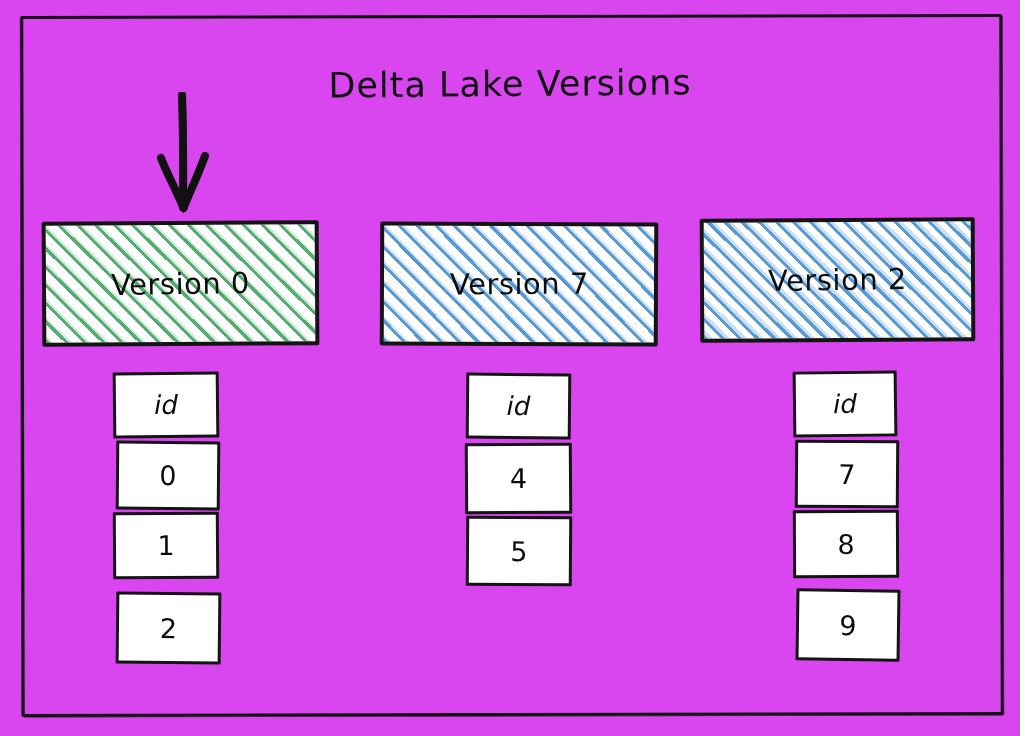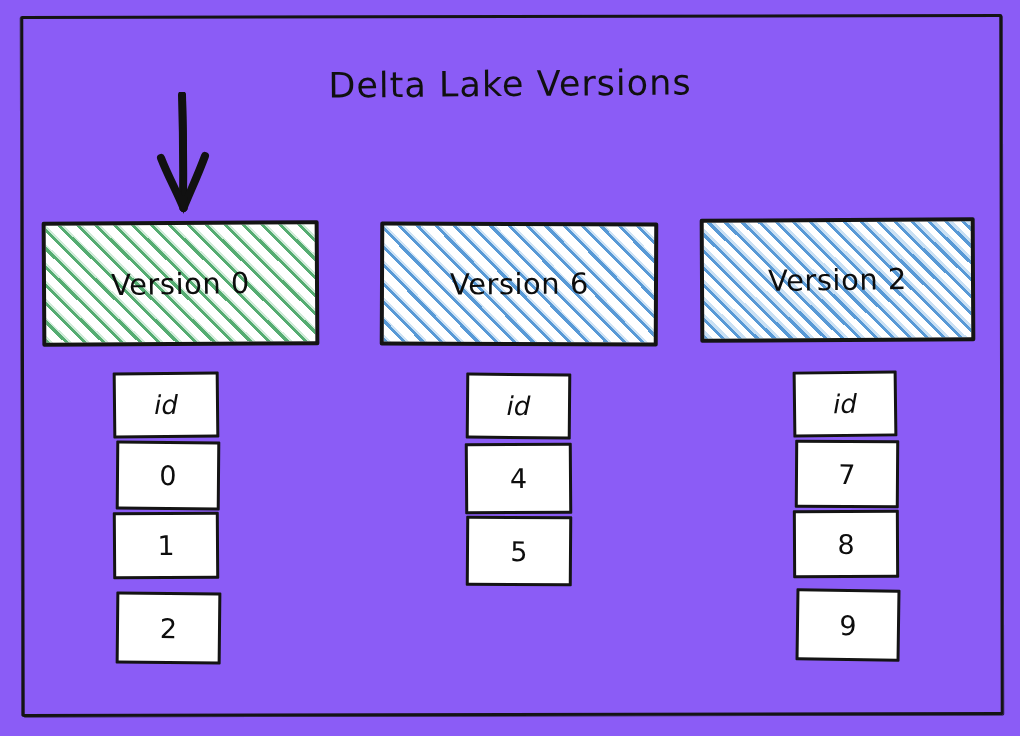--- a/index.html
+++ b/index.html
@@ -10,21 +10,21 @@
   body {
     width: 1020px;
     height: 736px;
     font-family: "DejaVu Sans", sans-serif;
     overflow: hidden;
   }
   #canvas {
     position: relative;
     width: 1020px;
     height: 736px;
-    background: #8b5cf6;
+    background: #d946ef;
   }
 
   
   .frame {
     position: absolute;
     left: 21px;
     top: 15px;
     width: 976px;
     height: 695px;
     border: 3px solid #141414;
@@ -172,21 +172,21 @@
     </div>
     <div class="cell" style="left:113px; top:512px; width:106px; height:67px; transform:rotate(-0.4deg);">
       <span>1</span>
     </div>
     <div class="cell" style="left:116px; top:592px; width:105px; height:72px; transform:rotate(0.6deg);">
       <span>2</span>
     </div>
   </div>
 
   <div class="vbox hatch-blue" style="left:380px; top:222px; width:278px; height:124px; transform:rotate(0.25deg);">
-    <span class="vlabel">Version 6</span>
+    <span class="vlabel">Version 7</span>
   </div>
 
   <div class="tablecol">
     <div class="cell head hatch-grey" style="left:466px; top:373px; width:105px; height:66px; transform:rotate(0.5deg);">
       <span>id</span>
     </div>
     <div class="cell" style="left:465px; top:443px; width:107px; height:71px; transform:rotate(-0.4deg);">
       <span>4</span>
     </div>
     <div class="cell" style="left:466px; top:516px; width:106px; height:70px; transform:rotate(0.4deg);">

